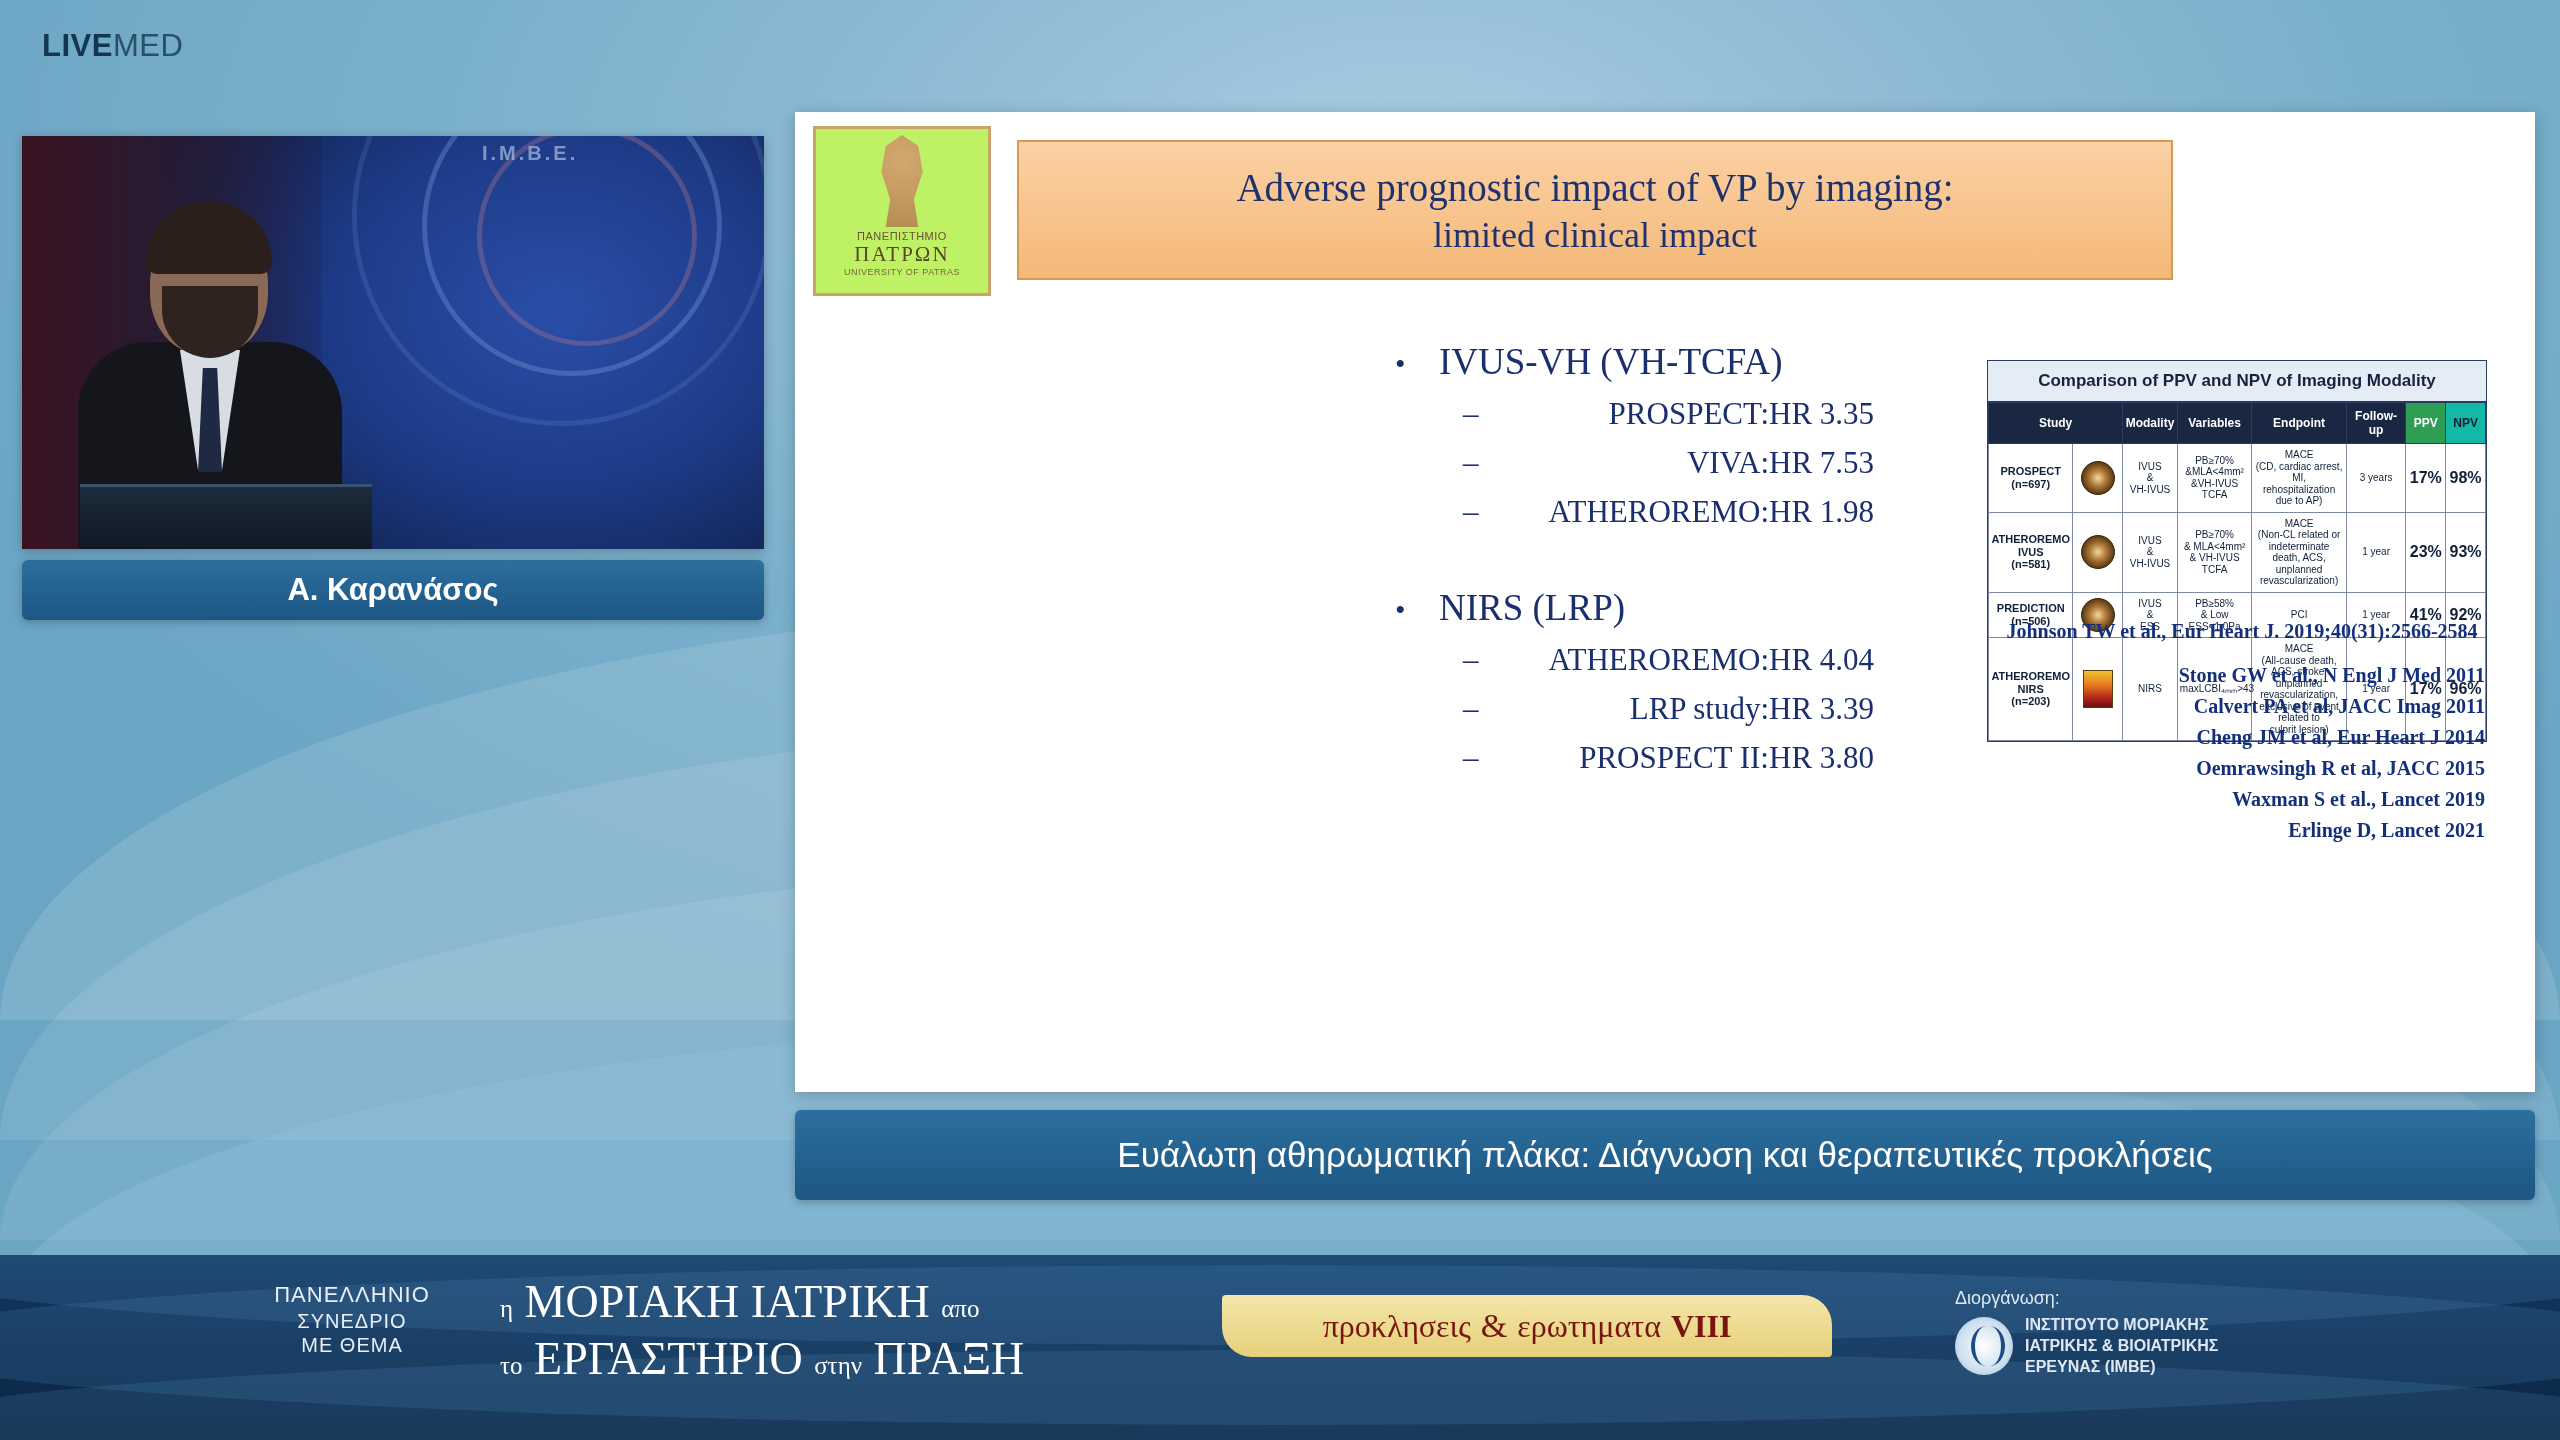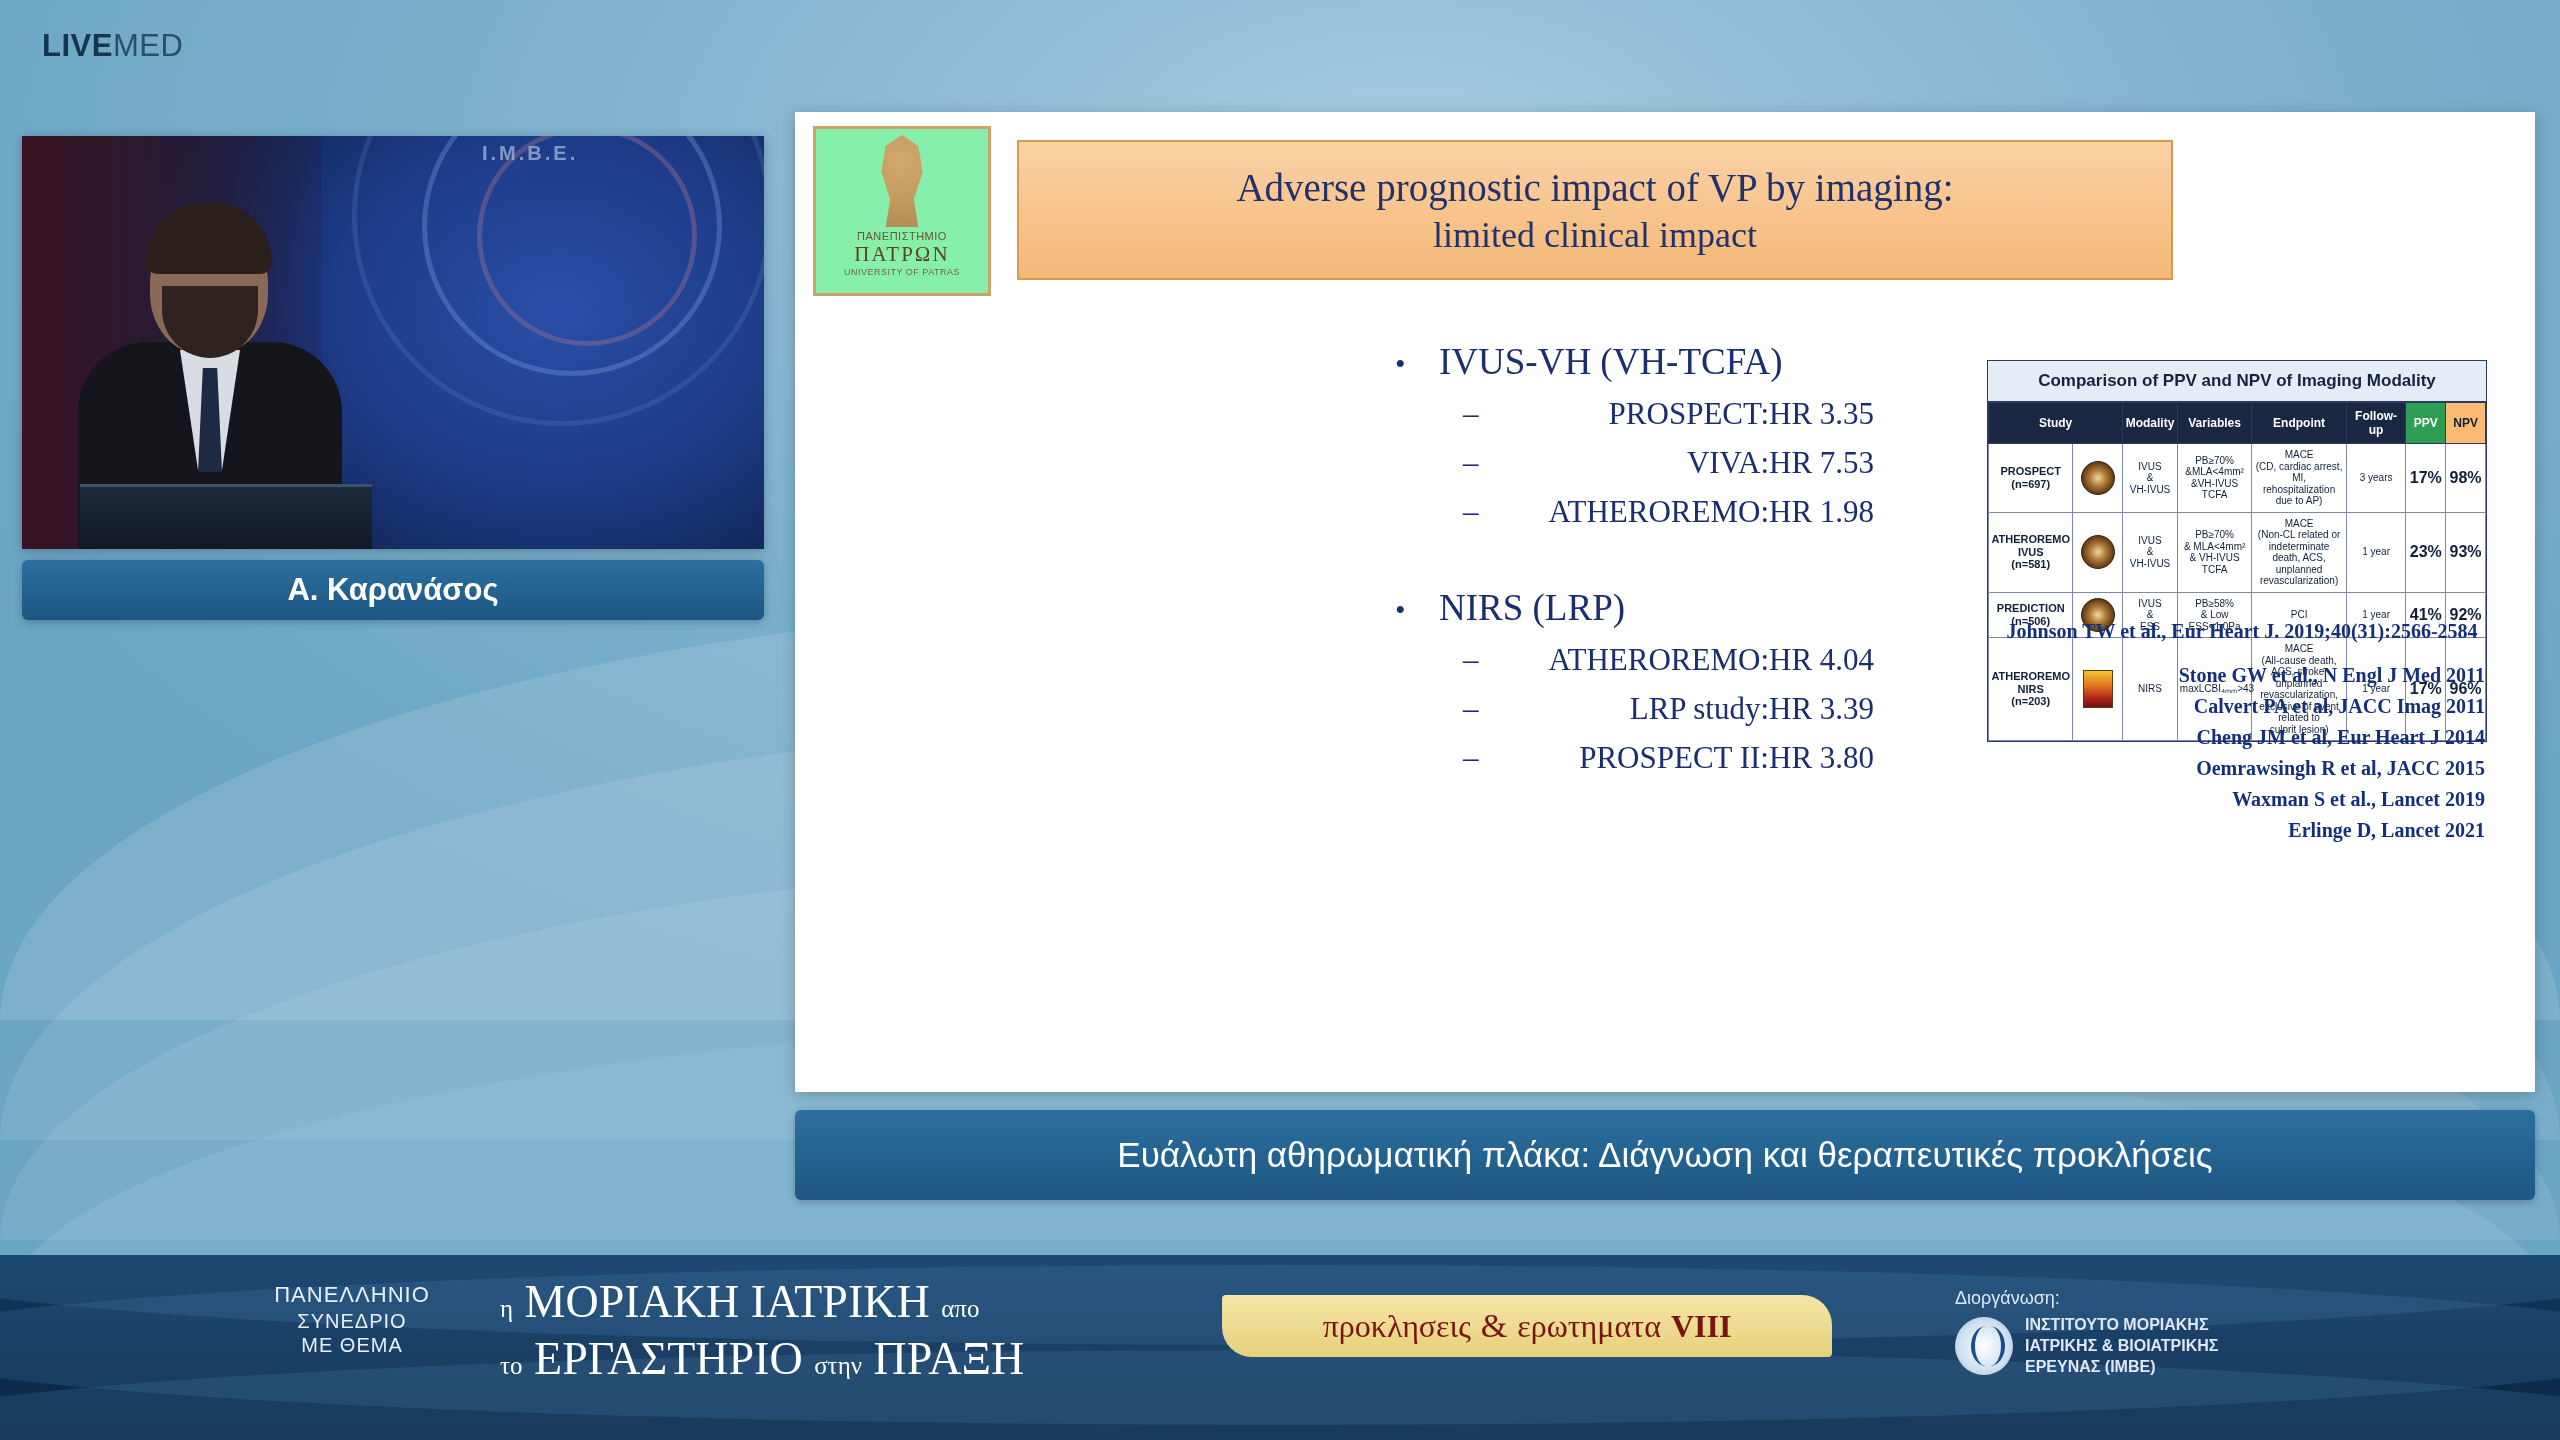--- a/index.html
+++ b/index.html
@@ -126,21 +126,21 @@
     background: #ffffff;
     box-shadow: 0 3px 14px rgba(0,0,0,0.22);
   }
   #slide-inner { position: relative; width: 100%; height: 100%; }
 
   
   #uni-logo {
     position: absolute; left: 18px; top: 14px;
     width: 178px; height: 170px;
     border: 3px solid #caa36a;
-    background: #86efac;
+    background: #bef264;
     display: flex; flex-direction: column; align-items: center; justify-content: flex-start;
     padding-top: 6px;
   }
   #uni-crest {
     width: 74px; height: 92px;
     background: radial-gradient(circle at 50% 28%, #d2a86e 0%, #c39a60 50%, #b08a52 100%);
     clip-path: polygon(50% 0%, 72% 12%, 78% 40%, 66% 70%, 72% 100%, 28% 100%, 34% 70%, 22% 40%, 28% 12%);
   }
   #uni-name1 { font-size: 11px; color: #6b5230; letter-spacing: 0.5px; margin-top: 3px; }
   #uni-name2 { font-size: 21px; color: #5d4625; font-family: "Liberation Serif", serif; letter-spacing: 2px; }
@@ -191,21 +191,21 @@
     padding: 10px 0;
     border-bottom: 1px solid #2b3a63;
   }
   table.ppv { width: 100%; border-collapse: collapse; table-layout: fixed; }
   table.ppv th {
     background: #1a2742; color: #ffffff;
     font-size: 12px; padding: 6px 2px; text-align: center;
     border: 1px solid #2b3a63;
   }
   table.ppv th.ppv-col { background: #2f9e55; }
-  table.ppv th.npv-col { background: #fdba74; color: #0d2036; }
+  table.ppv th.npv-col { background: #14b8a6; color: #0d2036; }
   table.ppv td {
     border: 1px solid #7d89a6;
     font-size: 10px; text-align: center; color: #10203a;
     padding: 5px 2px; line-height: 1.15;
     vertical-align: middle;
   }
   table.ppv td.study { font-weight: 700; font-size: 11px; }
   table.ppv td.num { font-size: 16px; font-weight: 700; }
   .ivus-img {
     width: 34px; height: 34px; border-radius: 50%;

